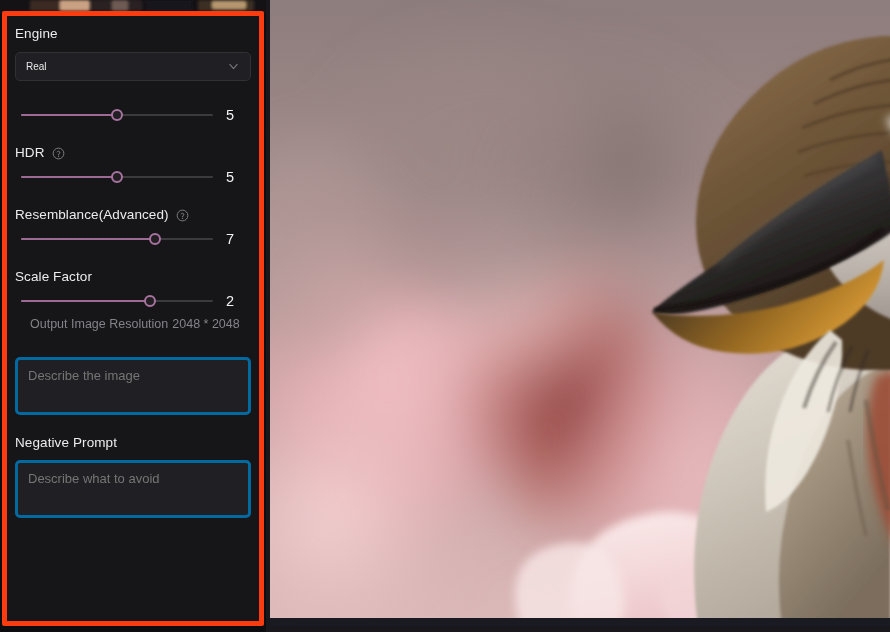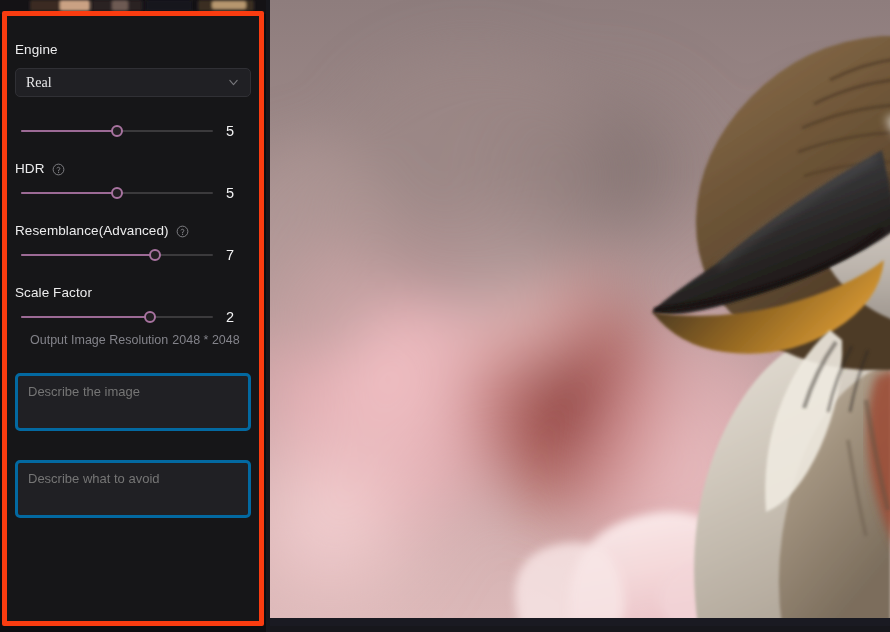--- a/index.html
+++ b/index.html
@@ -55,21 +55,21 @@
     border: 5px solid #fa3c10;
     border-radius: 2px;
     background: #141416;
     overflow: hidden;
   }
   #panel-inner {
     position: absolute;
     left: 0; top: 0;
     width: 252px; height: 605px;
     background: #161618;
-    padding: 16px 8px;
+    padding: 0 8px;
   }
 
   .field-label {
     color: #ececed;
     font-size: 13.5px;
     line-height: 16px;
     letter-spacing: .1px;
     display: flex;
     align-items: center;
     gap: 7px;
@@ -91,22 +91,21 @@
     background: #202024;
     border: 1px solid #303035;
     border-radius: 5px;
     display: flex;
     align-items: center;
     padding: 0 10px;
   }
   .select-value {
     flex: 1;
     color: #e8e8ea;
-    font-size: 14px;
-    font-family: Liberation Serif, serif;
+    font-size: 10px;
   }
   .chev { width: 13px; height: 13px; opacity: .55; }
   .chev svg { display:block; }
 
   
   .slider-row {
     display: flex;
     align-items: center;
     height: 32px;
   }
@@ -460,18 +459,21 @@
       </div>
 
       <div class="sp-16"></div>
 
       
       <textarea id="prompt-input" class="textarea-box" placeholder="Describe the image" style=""></textarea>
 
       <div class="sp-16"></div>
 
       
+      <div class="field-label">
+        <span>Negative Prompt</span>
+      </div>
       <textarea id="negative-prompt-input" class="textarea-box" placeholder="Describe what to avoid" style=""></textarea>
 
     </div>
   </div>
 
 </div>
 
 </body></html>

